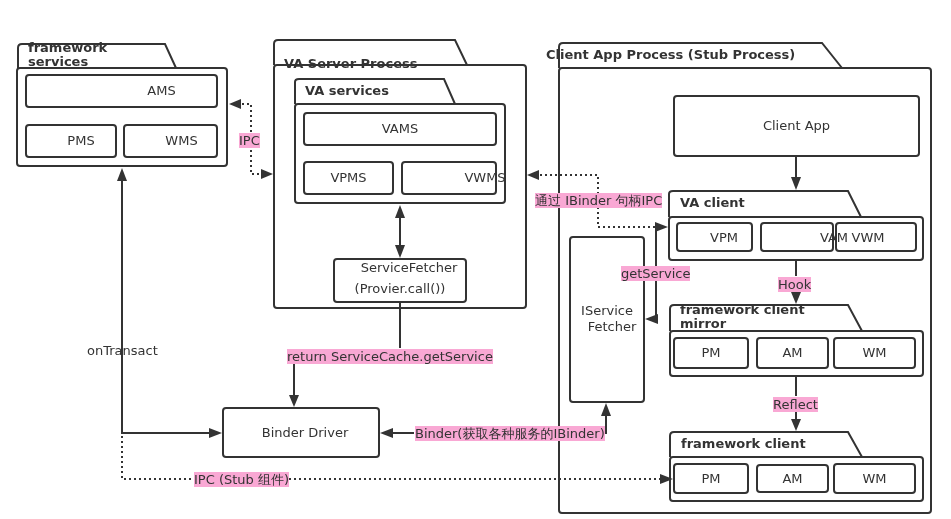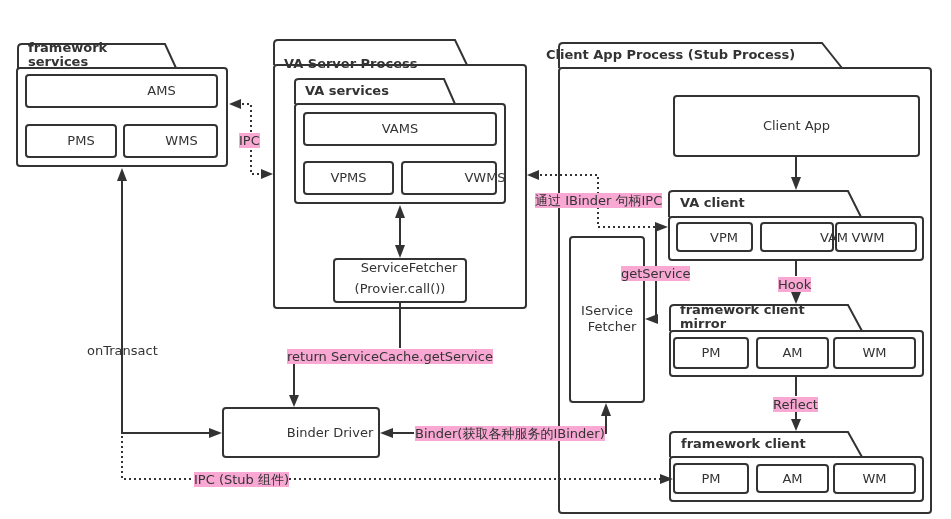--- a/index.html
+++ b/index.html
@@ -163,21 +163,21 @@
 <div class="lbl-bold" style="left:680px;top:317px;">mirror</div>
 <div class="lbl center" style="left:674px;top:345px;width:74px;">PM</div>
 <div class="lbl center" style="left:757px;top:345px;width:71px;">AM</div>
 <div class="lbl center" style="left:834px;top:345px;width:81px;">WM</div>
 
 <div class="lbl-bold" style="left:681px;top:437px;">framework client</div>
 <div class="lbl center" style="left:674px;top:471px;width:74px;">PM</div>
 <div class="lbl center" style="left:757px;top:471px;width:71px;">AM</div>
 <div class="lbl center" style="left:834px;top:471px;width:81px;">WM</div>
 
-<div class="lbl center" style="left:223px;top:425px;width:164px;padding-left:25px;">Binder Driver</div>
+<div class="lbl center" style="left:223px;top:425px;width:164px;">Binder Driver</div>
 
 <div class="lbl bg" style="left:239px;top:133px;">IPC</div>
 <div class="lbl bg" style="left:535px;top:193px;">通过 IBinder 句柄IPC</div>
 <div class="lbl bg" style="left:621px;top:266px;">getService</div>
 <div class="lbl bg" style="left:778px;top:277px;">Hook</div>
 <div class="lbl bg" style="left:773px;top:397px;">Reflect</div>
 <div class="lbl" style="left:87px;top:343px;">onTransact</div>
 <div class="lbl bg" style="left:250px;top:349px;margin-left:37px;">return ServiceCache.getService</div>
 <div class="lbl bg" style="left:415px;top:426px;">Binder(获取各种服务的IBinder)</div>
 <div class="lbl bg" style="left:194px;top:472px;">IPC (Stub 组件)</div>

